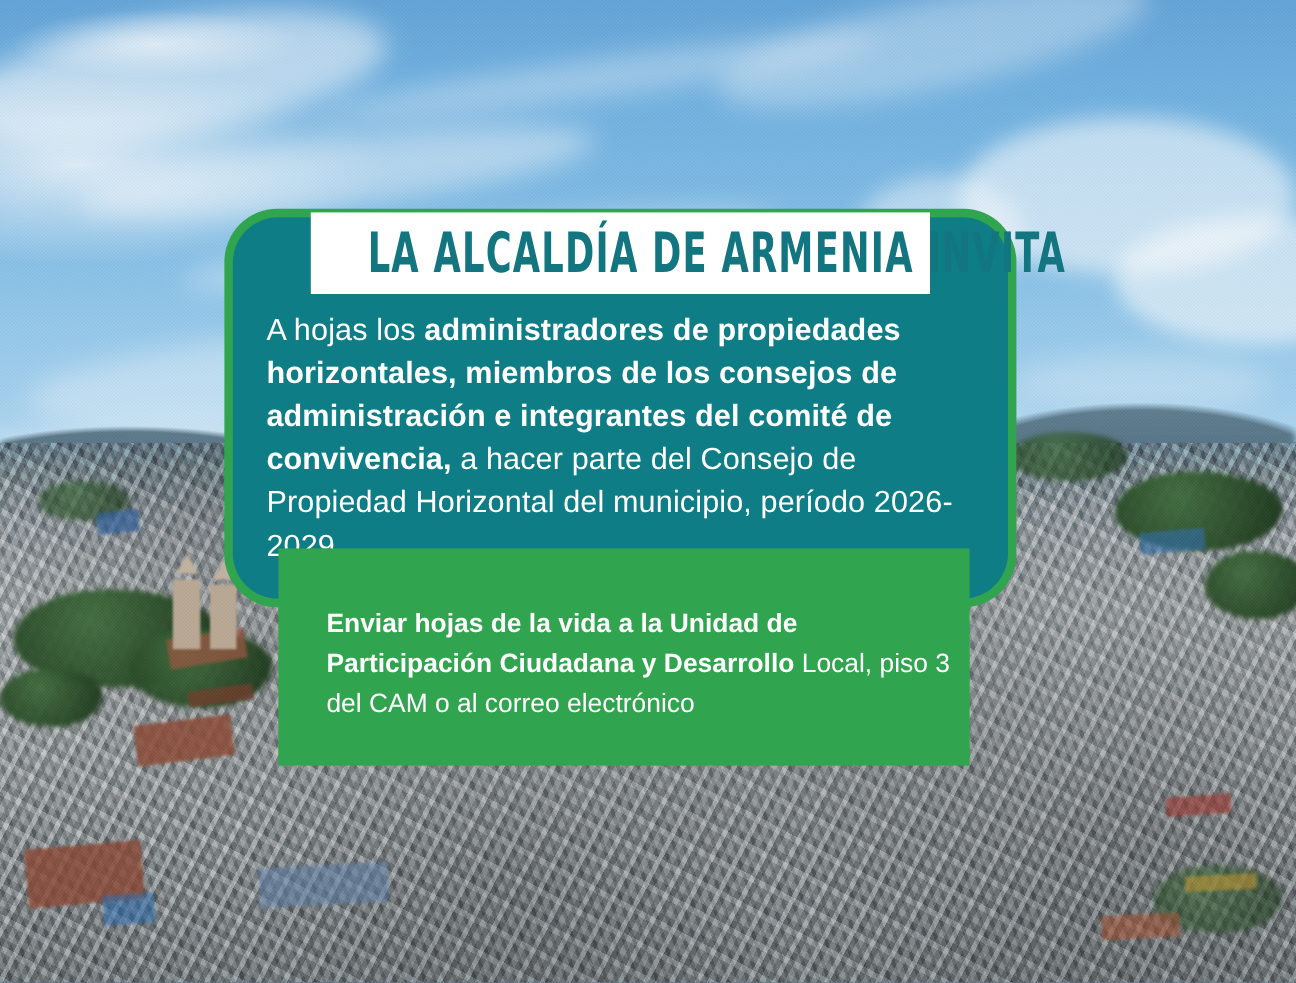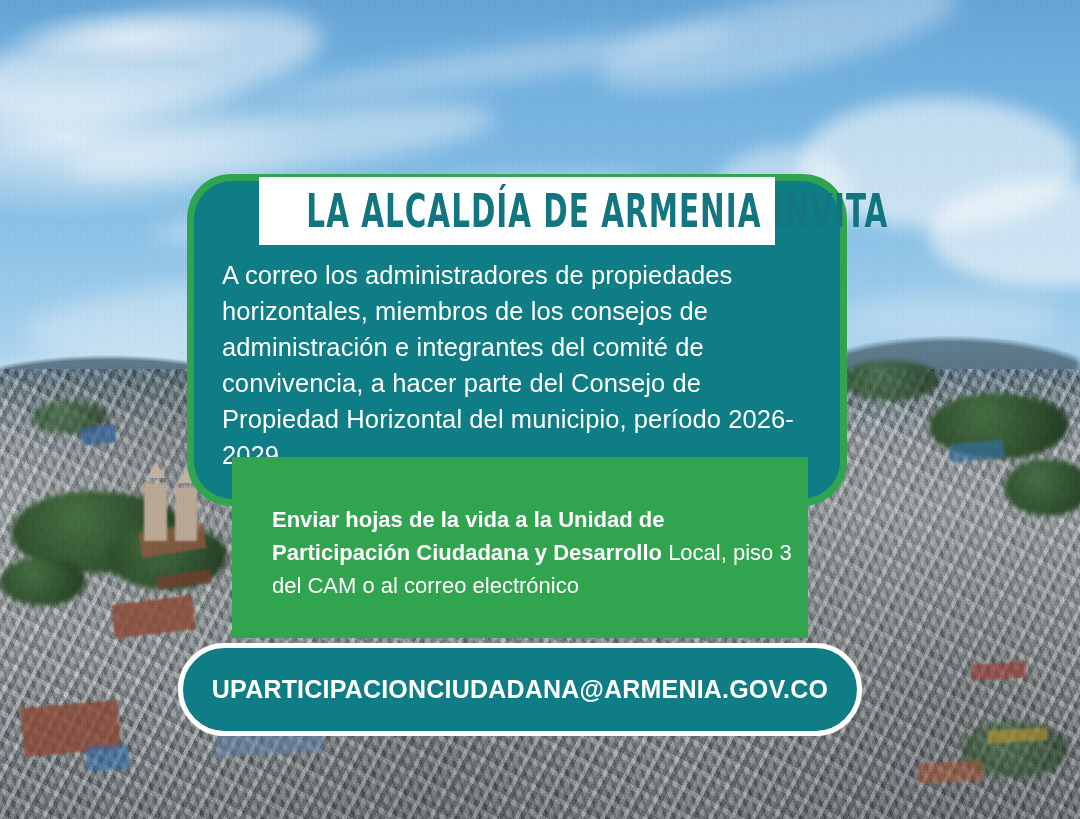--- a/index.html
+++ b/index.html
@@ -226,21 +226,21 @@
   .body-copy{
     position:absolute;
     left:222px; top:231px;
     width:602px;
     color:#ffffff;
     font-size:25.5px;
     line-height:36px;
     font-weight:400;
     letter-spacing:.1px;
   }
-  .body-copy b{ font-weight:400; }
+  .body-copy b{ font-weight:700; }
 
   
   .green-box{
     position:absolute;
     left:232px; top:457px;
     width:576px; height:181px;
     background:#31a44f;
   }
   .green-copy{
     position:absolute;
@@ -328,22 +328,19 @@
     <div class="grain"></div>
   </div>
 
   <div class="card-frame"></div>
   <div class="card-teal"></div>
 
   <div class="title-banner">
     <span class="title-text">LA ALCALDÍA DE ARMENIA INVITA</span>
   </div>
 
-  <p class="body-copy"><span>A correo los </span><b>administradores de propiedades horizontales, miembros de los consejos de administración e integrantes del comité de convivencia,</b><span> a hacer parte del Consejo de Propiedad Horizontal del municipio, período 2026-2029.</span></p>
+  <p class="body-copy"><span>A hojas los </span><b>administradores de propiedades horizontales, miembros de los consejos de administración e integrantes del comité de convivencia,</b><span> a hacer parte del Consejo de Propiedad Horizontal del municipio, período 2026-2029.</span></p>
 
   <div class="green-box"></div>
   <p class="green-copy"><b>Enviar hojas de la vida a la Unidad de Participación Ciudadana y Desarrollo</b><span> Local, piso 3 del CAM o al correo electrónico</span></p>
 
-  <div class="email-pill">
-    <span class="email-text">UPARTICIPACIONCIUDADANA@ARMENIA.GOV.CO</span>
-  </div>
 
 </div>
 
 </body></html>

